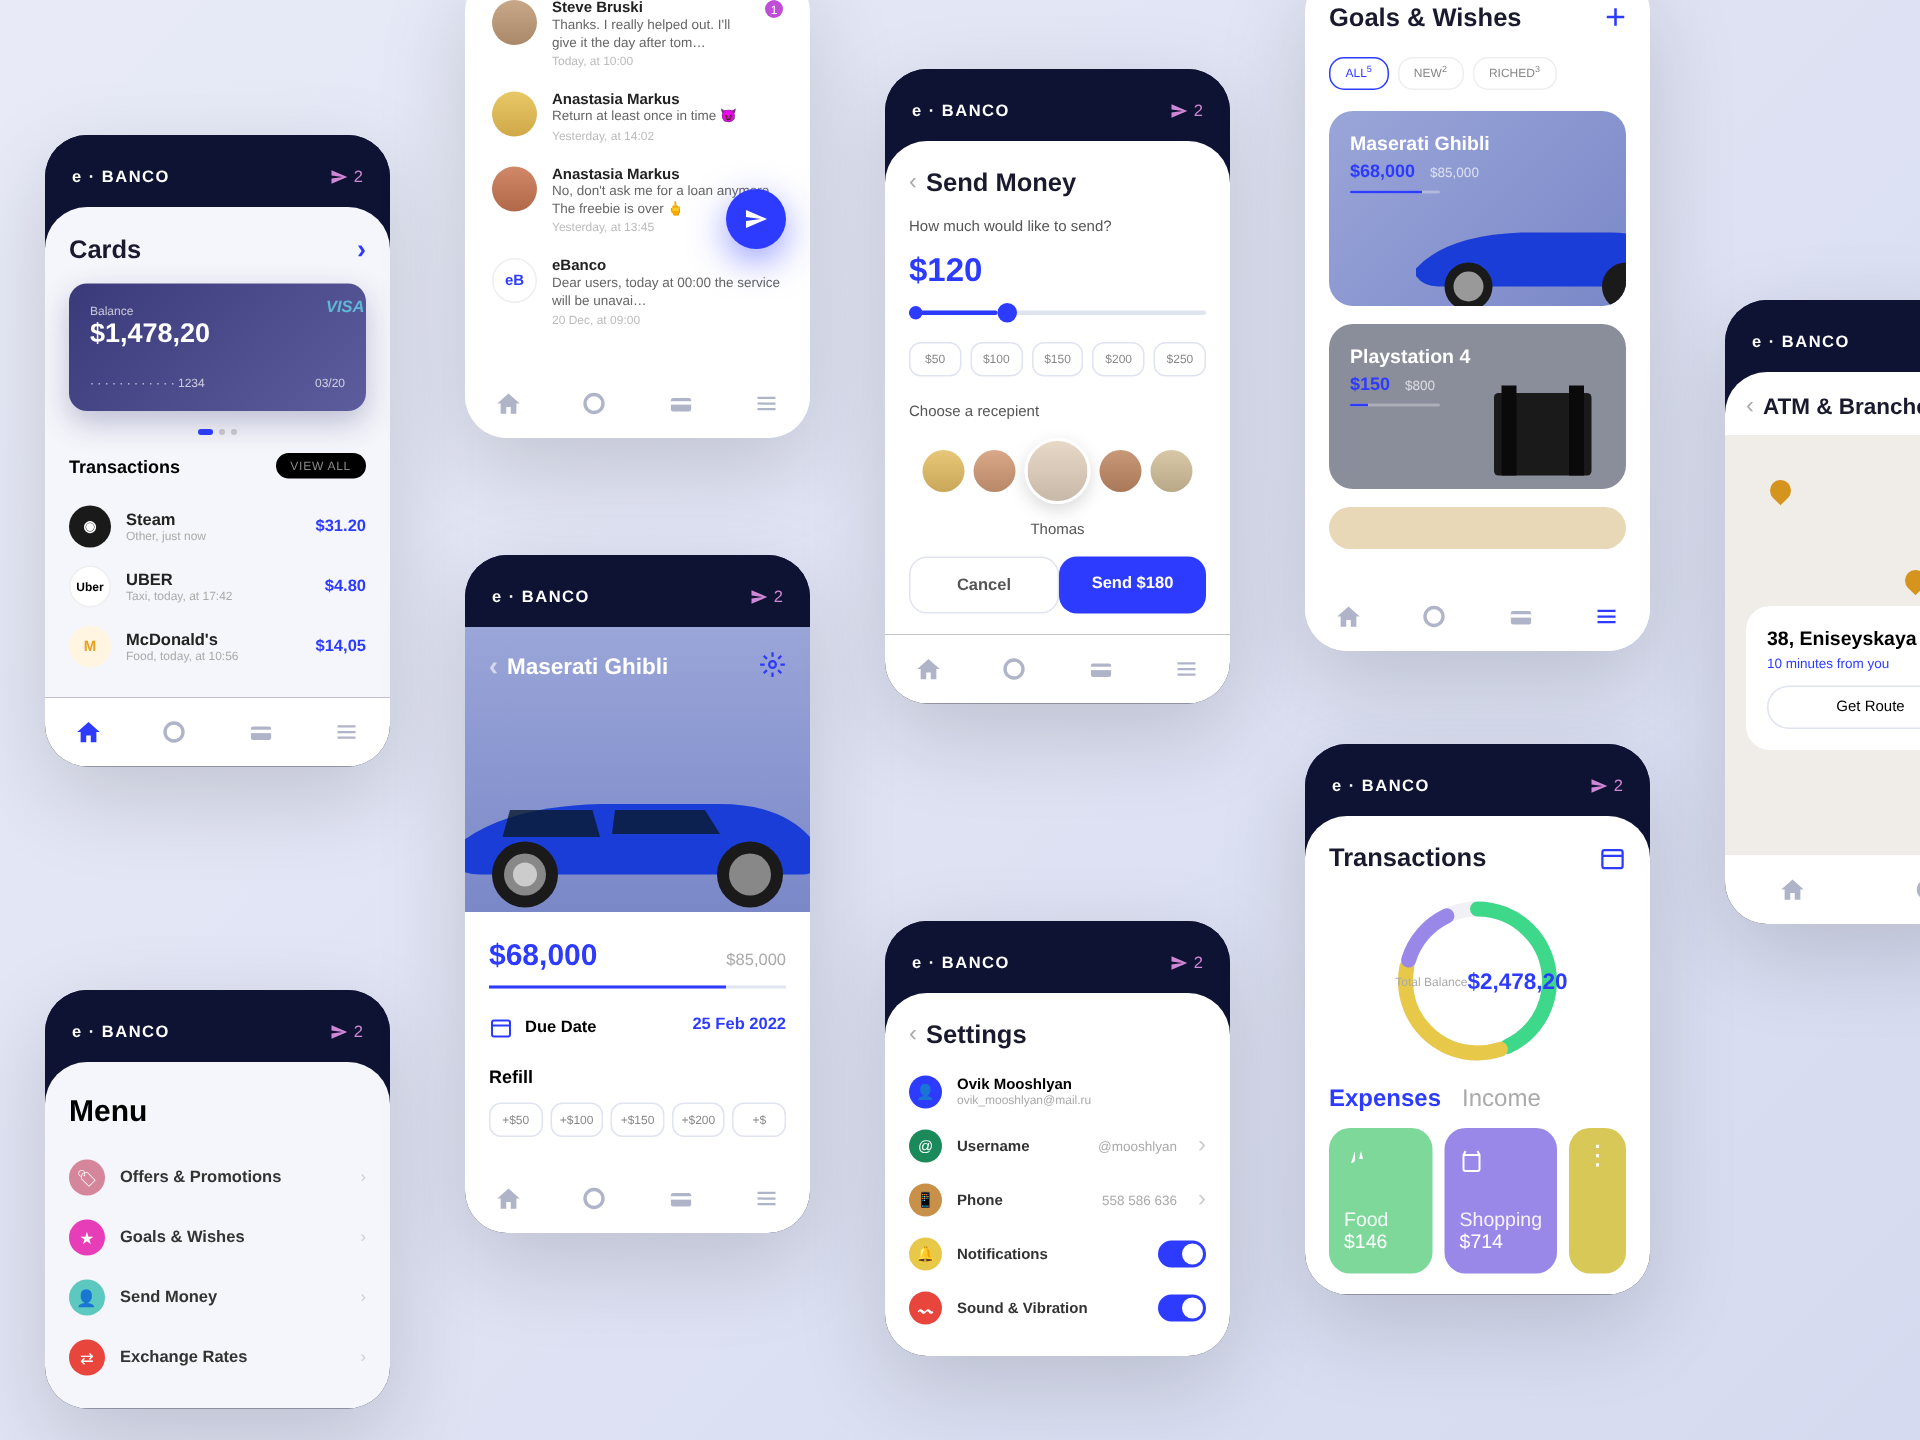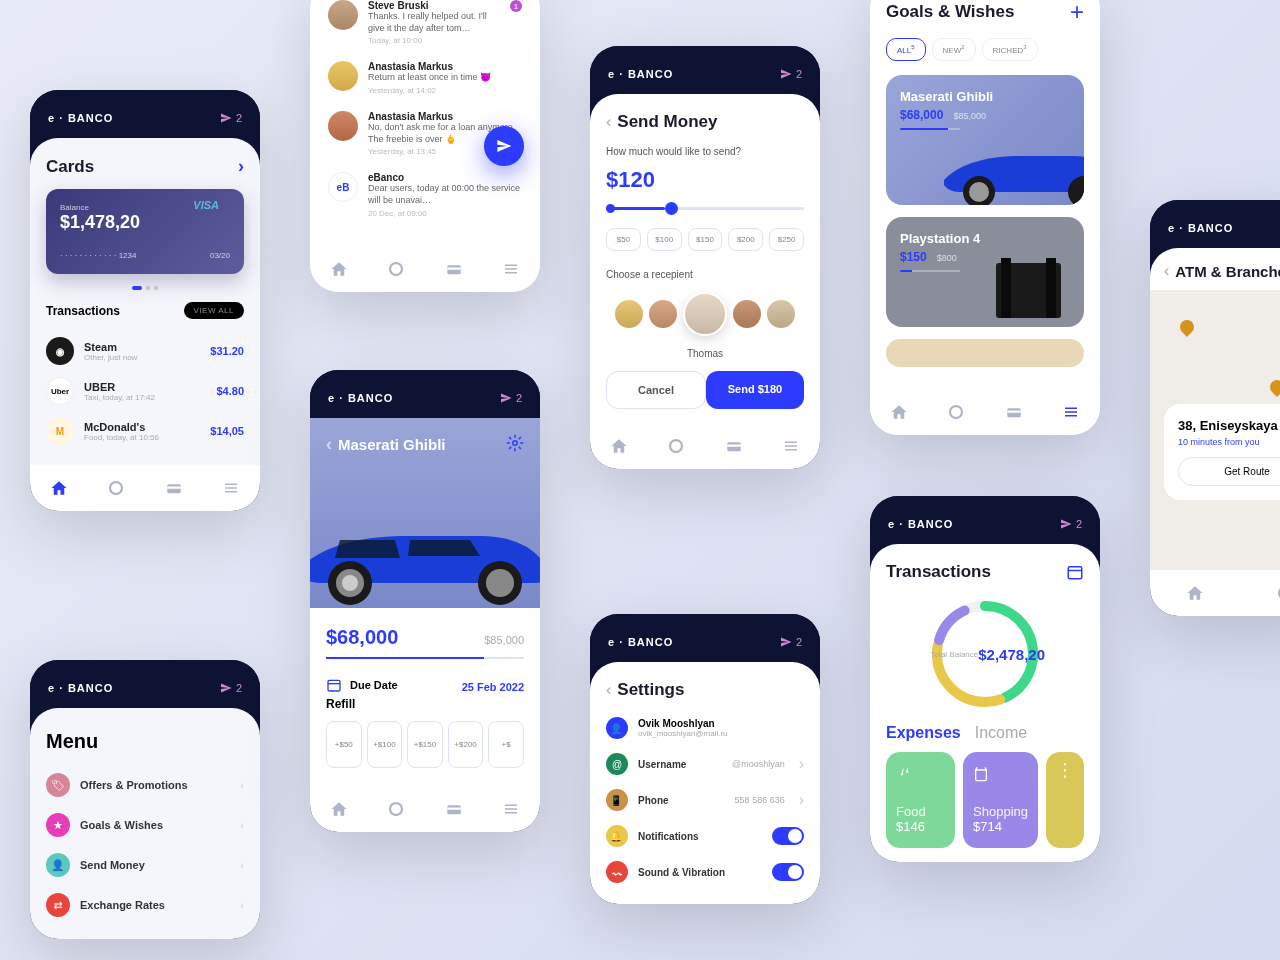--- a/index.html
+++ b/index.html
@@ -6,21 +6,21 @@
   body { background: linear-gradient(135deg, #e8ebf7, #d5daf0); width: 1280px; height: 960px; overflow: hidden; position: relative; }
   .phone { position: absolute; width: 230px; border-radius: 28px; overflow: hidden; box-shadow: 0 20px 60px rgba(0,0,0,0.15); }
   .dark-top { background: #0f1333; padding: 22px 18px 14px; display:flex; justify-content:space-between; align-items:center; }
   .logo { color: #fff; font-size: 11px; font-weight: 700; letter-spacing: 1px; }
   .notif { display:flex; align-items:center; gap:4px; color:#d088d6; font-size:11px; }
   .card-area { background:#f5f6fb; border-radius: 28px 28px 0 0; padding: 18px 16px 14px; }
   .section-head { display:flex; justify-content:space-between; align-items:center; margin-bottom:12px; }
   .section-title { font-size:17px; font-weight:600; color:#1a1a2e; }
   .chev { color:#2d3bff; font-size:18px; font-weight:bold; }
   .credit-card { background: linear-gradient(135deg,#3a3a7a,#5d5d9e); border-radius:12px; padding:14px; color:#fff; box-shadow:0 8px 20px rgba(60,60,120,0.3); position:relative; }
-  .visa { position:absolute; top:10px; right:25px; font-weight:800; font-style:italic; font-size:11px; color:#5fb8d6; }
+  .visa { position:absolute; top:10px; right:1px; font-weight:800; font-style:italic; font-size:11px; color:#5fb8d6; }
   .bal-label { font-size:8px; opacity:0.7; }
   .bal-amt { font-size:18px; font-weight:700; }
   .card-foot { display:flex; justify-content:space-between; margin-top:18px; font-size:8px; opacity:0.7; }
   .dots { display:flex; gap:4px; justify-content:center; margin:12px 0; }
   .dot { width:4px; height:4px; border-radius:50%; background:#ccc; }
   .dot.active { background:#2d3bff; width:10px; border-radius:2px; }
   .viewall { background:#000000; border-radius:12px; padding:4px 10px; font-size:8px; letter-spacing:0.5px; color:#888; }
   .tx-row { display:flex; align-items:center; gap:10px; padding:6px 0; }
   .tx-icon { width:28px; height:28px; border-radius:50%; display:flex; align-items:center; justify-content:center; font-size:10px; font-weight:700; }
   .tx-info { flex:1; }
@@ -81,21 +81,21 @@
   .tab.active { color:#2d3bff; font-weight:600; }
   .exp-cards { display:flex; gap:8px; margin-top:10px; }
   .exp-card { flex:1; border-radius:14px; padding:14px 10px; color:#fff; }
   .exp-cat { font-size:13px; opacity:0.9; margin-top:18px; }
   .exp-amt { font-size:13px; font-weight:400; }
   .car-hero { background:linear-gradient(180deg,#9aa5d8,#7a88c8); height:190px; position:relative; padding:16px; }
   .car-title { color:#fff; font-size:15px; font-weight:600; display:flex; align-items:center; gap:6px; }
   .gear { position:absolute; top:16px; right:16px; color:#2d3bff; }
   .car-img { position:absolute; bottom:-10px; left:-30px; width:280px; height:120px; }
   .refill-row { display:flex; gap:5px; }
-  .refill-chip { flex:1; text-align:center; font-size:8px; padding:18px 2px; border:1px solid #e0e3f0; border-radius:8px; color:#888; }
+  .refill-chip { flex:1; text-align:center; font-size:8px; padding:6px 2px; border:1px solid #e0e3f0; border-radius:8px; color:#888; }
   .map-bg { background:#f0ede8; height:280px; position:relative; }
   .pin { position:absolute; width:14px; height:14px; border-radius:50% 50% 50% 0; background:#d4941e; transform:rotate(-45deg); }
   .map-card { position:absolute; bottom:70px; left:14px; right:0; background:#fff; border-radius:16px 0 0 16px; padding:14px; }
   .map-addr { font-size:13px; font-weight:700; }
   .map-time { font-size:9px; color:#2d3bff; margin:4px 0 10px; }
   .map-btn { border:1px solid #e0e3f0; border-radius:20px; padding:8px; text-align:center; font-size:10px; }
 </style>
 </head>
 <body>
 
@@ -302,21 +302,21 @@
       </svg>
   </div>
   <div style="background:#fff;padding:18px 16px;">
     <div style="display:flex;justify-content:space-between;align-items:baseline;">
       <span style="font-size:20px;font-weight:700;color:#2d3bff">$68,000</span>
       <span style="font-size:11px;color:#aaa">$85,000</span>
     </div>
     <div style="height:2px;background:#e0e3f0;margin:8px 0 18px;">
         <div style="height:100%;width:80%;background:#2d3bff"></div>
       </div>
-    <div style="display:flex;align-items:flex-end;gap:8px;justify-content:space-between;margin-bottom:4px;">
+    <div style="display:flex;align-items:flex-start;gap:8px;justify-content:space-between;margin-bottom:18px;">
       <div style="display:flex;align-items:center;gap:8px;">
         <svg width="16" height="16" viewBox="0 0 24 24" fill="none" stroke="#2d3bff" stroke-width="2">
             <rect x="3" y="5" width="18" height="16" rx="2"></rect>
             <line x1="3" y1="10" x2="21" y2="10"></line>
           </svg>
         <span style="font-size:11px;font-weight:600">Due Date</span>
       </div>
       <span style="font-size:11px;color:#2d3bff;font-weight:600">25 Feb 2022</span>
     </div>
     <div style="font-size:12px;font-weight:700;margin-bottom:10px">Refill</div>

